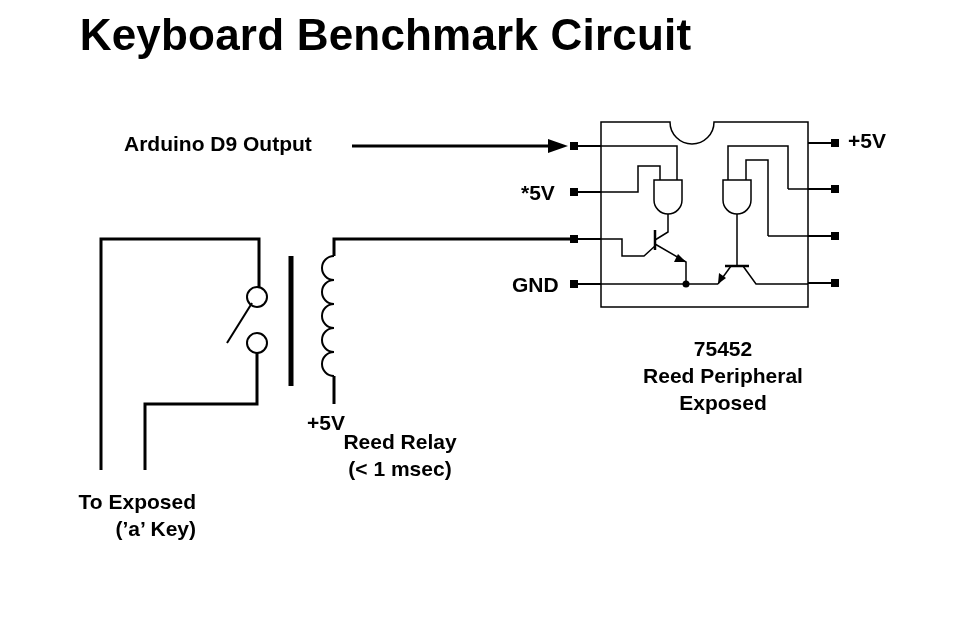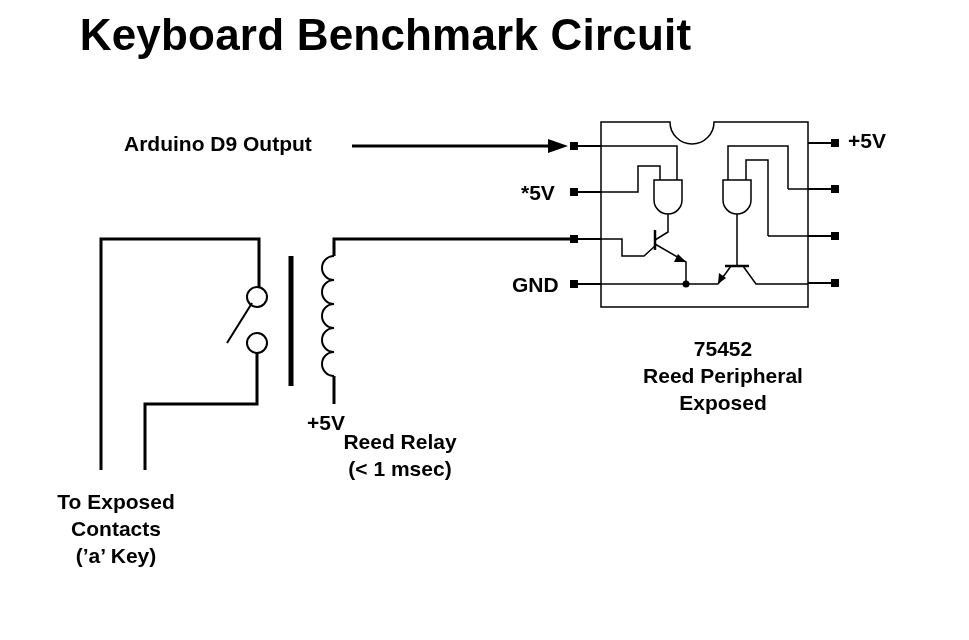--- a/index.html
+++ b/index.html
@@ -110,17 +110,16 @@
   <div>75452</div>
   <div>Reed Peripheral</div>
   <div>Exposed</div>
 </div>
 
 <div class="lbl center" style="left:320px; top:428px; width:160px;">
   <div>Reed Relay</div>
   <div>(&lt; 1 msec)</div>
 </div>
 
-<div class="lbl center" style="left:36px; top:488px; width:160px;">
+<div class="lbl center" style="left:36px; top:488px; width:160px;text-align:right;">
   <div>To Exposed</div>
-  <div>Contacts</div>
   <div>(’a’ Key)</div>
 </div>
 
 </body></html>

